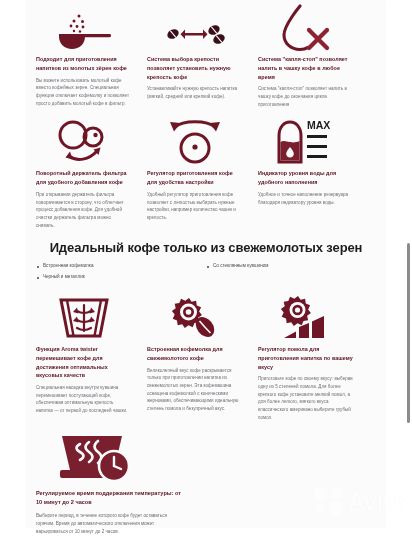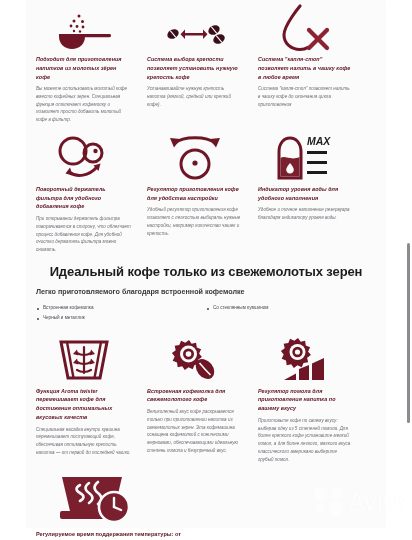--- a/index.html
+++ b/index.html
@@ -18,21 +18,20 @@
     position:absolute;left:26px;top:0;width:360px;height:528px;
     background:#fbfbfc;
     border-radius:2px;
   }
   .inner{position:absolute;left:0;top:0;width:360px;}
 
   
   .grid{
     display:flex;flex-wrap:wrap;
     padding:0 2px;
-    font-style:italic;
   }
   .cell{
     width:95px;
     margin:0 0 0 0;
     padding:0 8px 6px 8px;
     box-sizing:content-box;
   }
   .icon-wrap{
     height:52px;
     display:flex;align-items:flex-end;justify-content:center;
@@ -245,21 +244,20 @@
               <rect x="34" y="37" width="20" height="3" fill="#1c1c1c"></rect>
             </svg>
           </div>
           <h4>Индикатор уровня воды для удобного наполнения</h4>
           <p>Удобное и точное наполнение резервуара благодаря индикатору уровня воды.</p>
         </div>
       </div>
 
       <div class="section">
         <h2>Идеальный кофе только из свежемолотых зерен</h2>
-        <h3>Легко приготовляемого благодаря встроенной кофемолке</h3>
         <ul class="bullets">
           <li>Встроенная кофемолка</li>
           <li>Со стеклянным кувшином</li>
           <li>Черный и металлик</li>
         </ul>
       </div>
 
       <div class="grid">
 
         <div class="cell">

